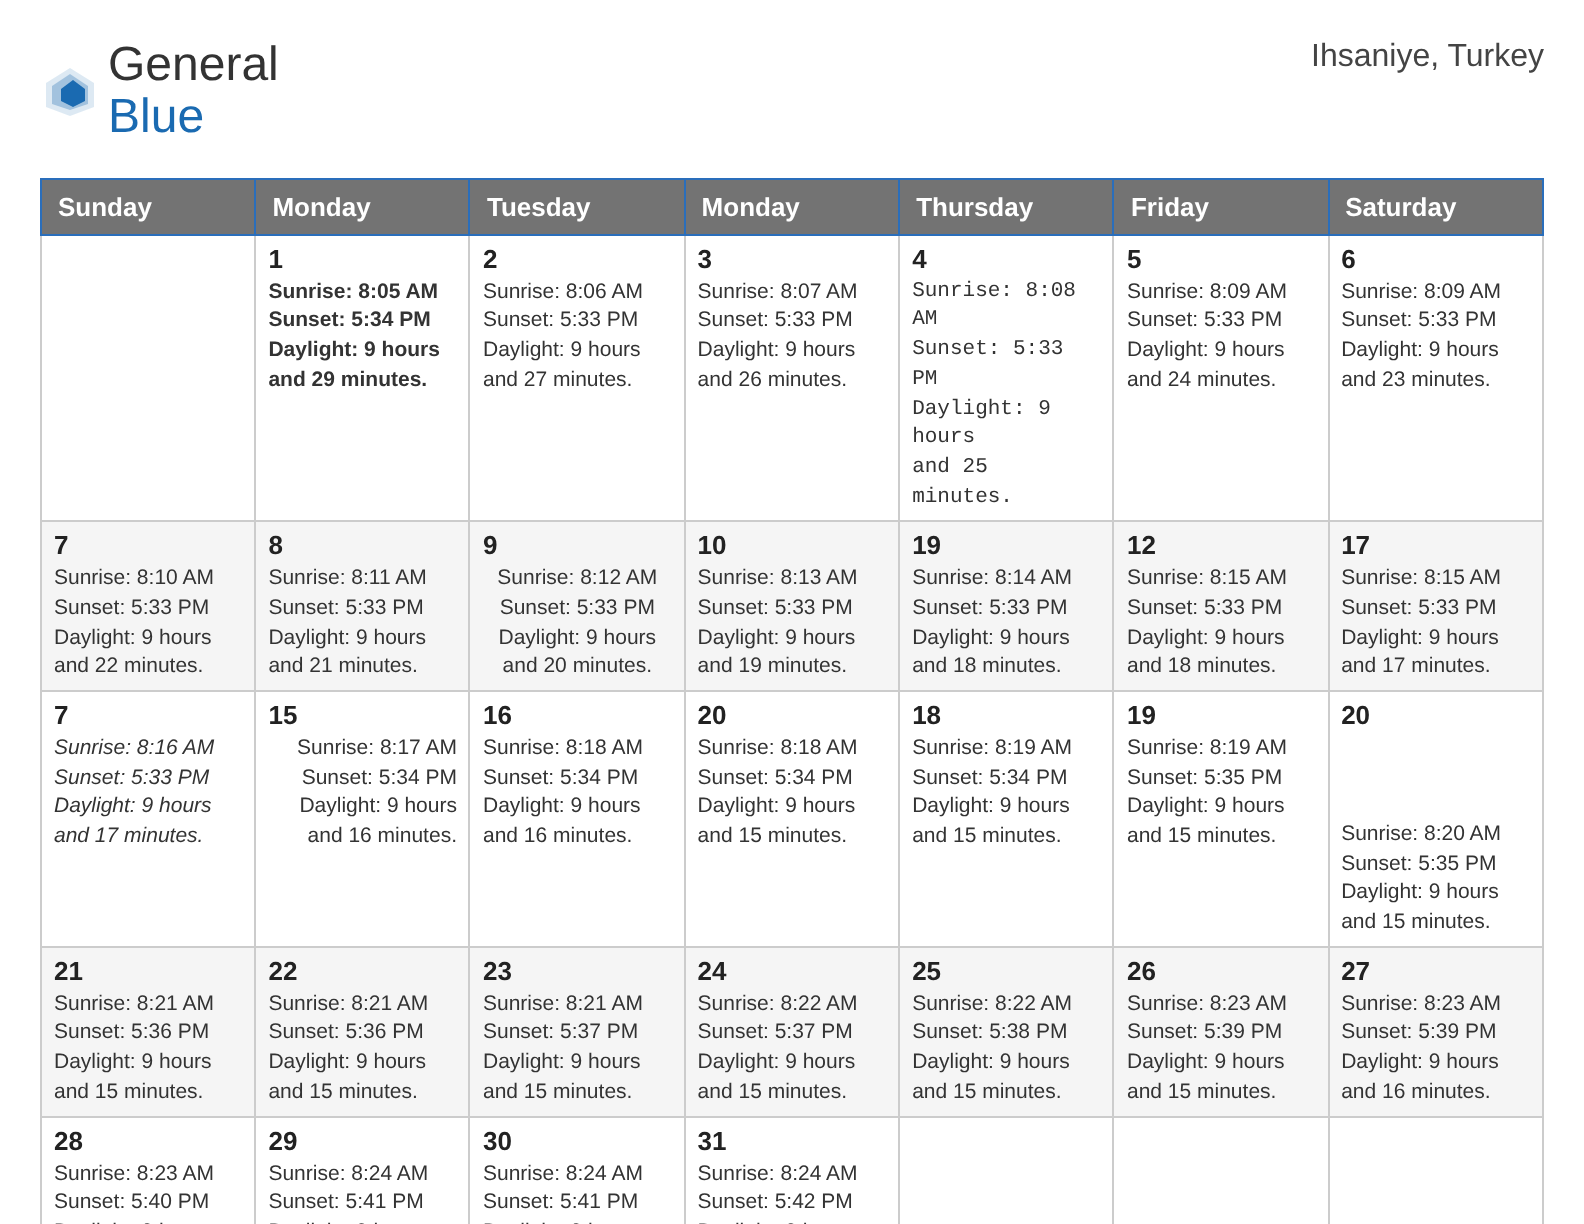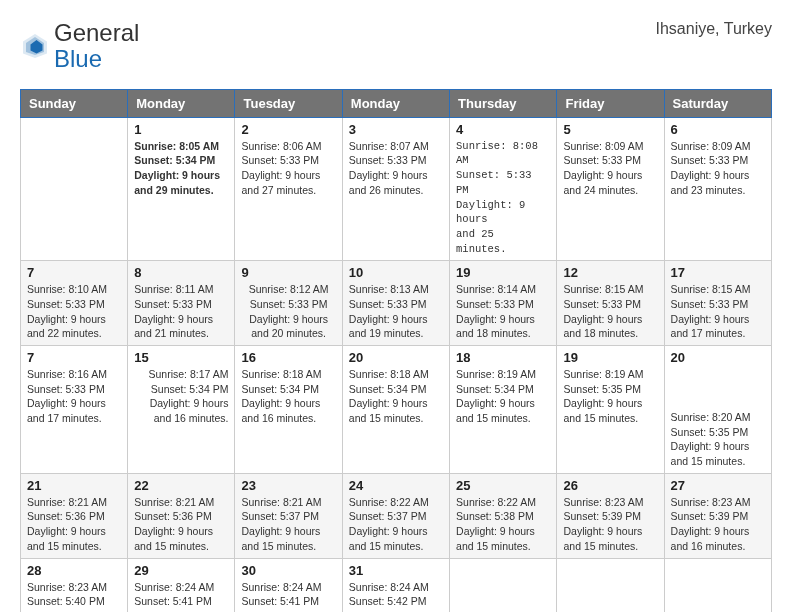--- a/index.html
+++ b/index.html
@@ -213,21 +213,21 @@
           <span class="day-number">17</span>
           <div class="day-info" style="white-space: pre-line;">Sunrise: 8:15 AM
 Sunset: 5:33 PM
 Daylight: 9 hours
 and 17 minutes.</div>
         </td>
       </tr>
       <tr>
         <td>
           <span class="day-number">7</span>
-          <div class="day-info" style="white-space: pre-line;">Sunrise: 8:16 AM
+          <div class="day-info" style="white-space: pre-line; font-style: italic;">Sunrise: 8:16 AM
 Sunset: 5:33 PM
 Daylight: 9 hours
 and 17 minutes.</div>
         </td>
         <td>
           <span class="day-number">15</span>
           <div class="day-info" style="white-space: pre-line; text-align: right;">Sunrise: 8:17 AM
 Sunset: 5:34 PM
 Daylight: 9 hours
 and 16 minutes.</div>

